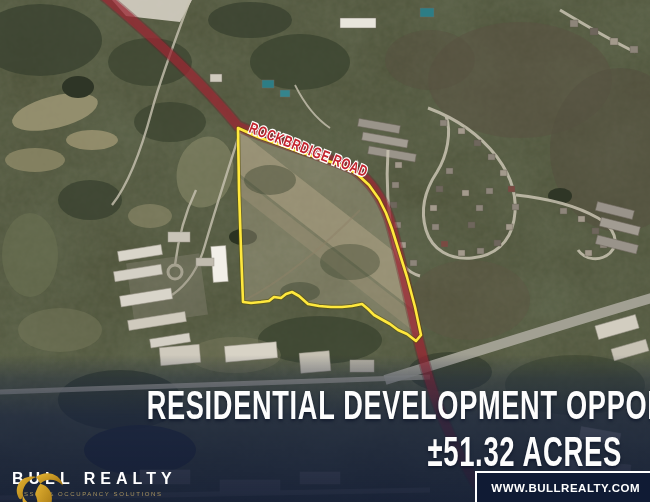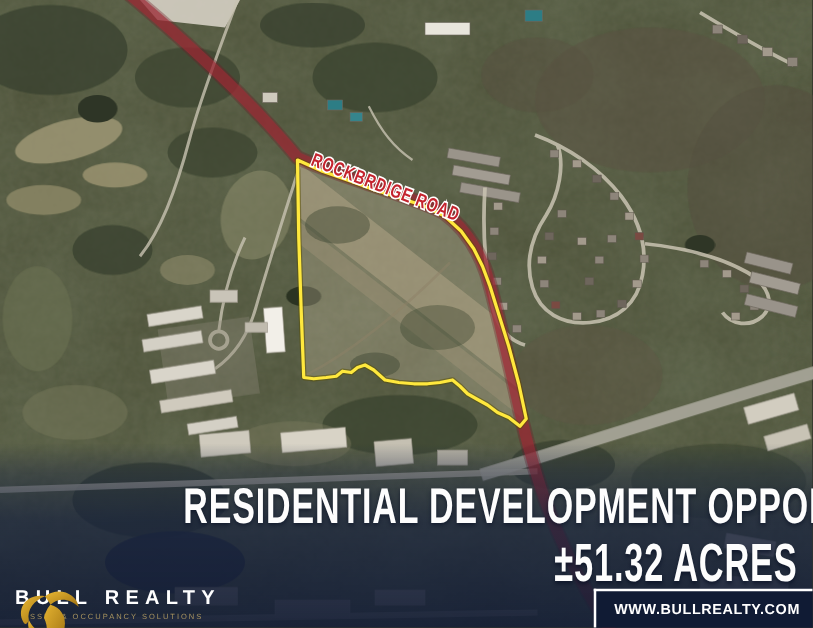--- a/index.html
+++ b/index.html
@@ -16,21 +16,21 @@
       rgba(24,35,63,.74) 42%,
       rgba(19,29,54,.90) 100%);
   }
   .headline1{position:absolute;top:383px;left:0;width:650px;text-align:center;}
   .headline1 .txt{
     display:inline-block;white-space:nowrap;color:#fdfdfd;
     font-weight:700;font-size:40px;letter-spacing:1px;
     transform:scaleX(.68);transform-origin:center;
     text-shadow:0 2px 4px rgba(8,16,36,.65);
   }
-  .headline2{position:absolute;top:427px;right:12px;text-align:right;text-decoration:underline;}
+  .headline2{position:absolute;top:427px;right:28px;text-align:right;text-decoration:underline;}
   .headline2 .txt{
     display:inline-block;white-space:nowrap;color:#fdfdfd;
     font-weight:700;font-size:43px;letter-spacing:1px;
     transform:scaleX(.64);transform-origin:right center;
     text-shadow:0 2px 4px rgba(8,16,36,.65);
   }
   .brand{position:absolute;left:12px;bottom:5px;display:flex;align-items:center;gap:5px;}
   .brand-text{display:flex;flex-direction:column;}
   .brand-name{color:#fff;font-size:16px;font-weight:600;letter-spacing:5px;white-space:nowrap;}
   .brand-tagline{color:#a8935f;font-size:6px;letter-spacing:1.6px;white-space:nowrap;

